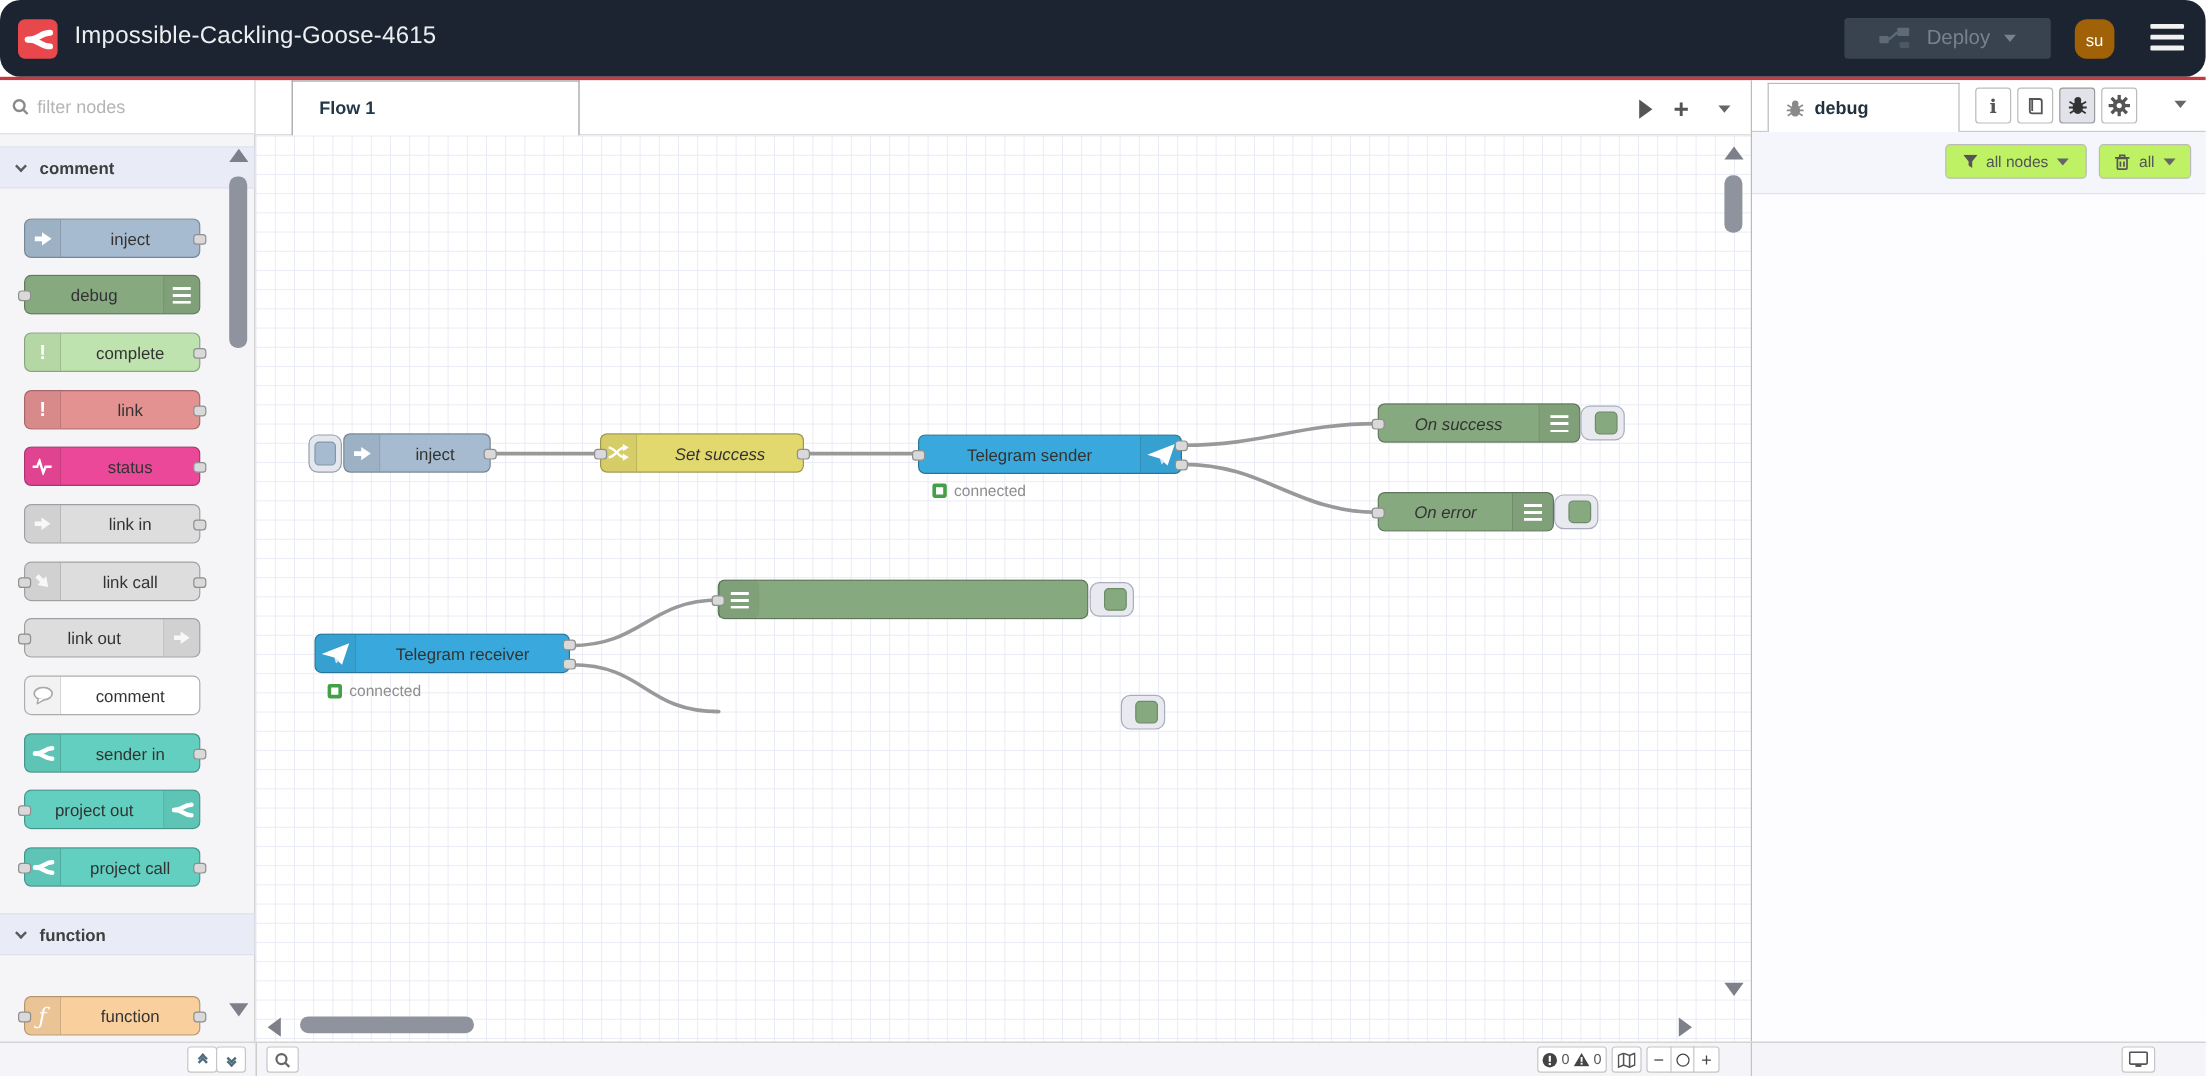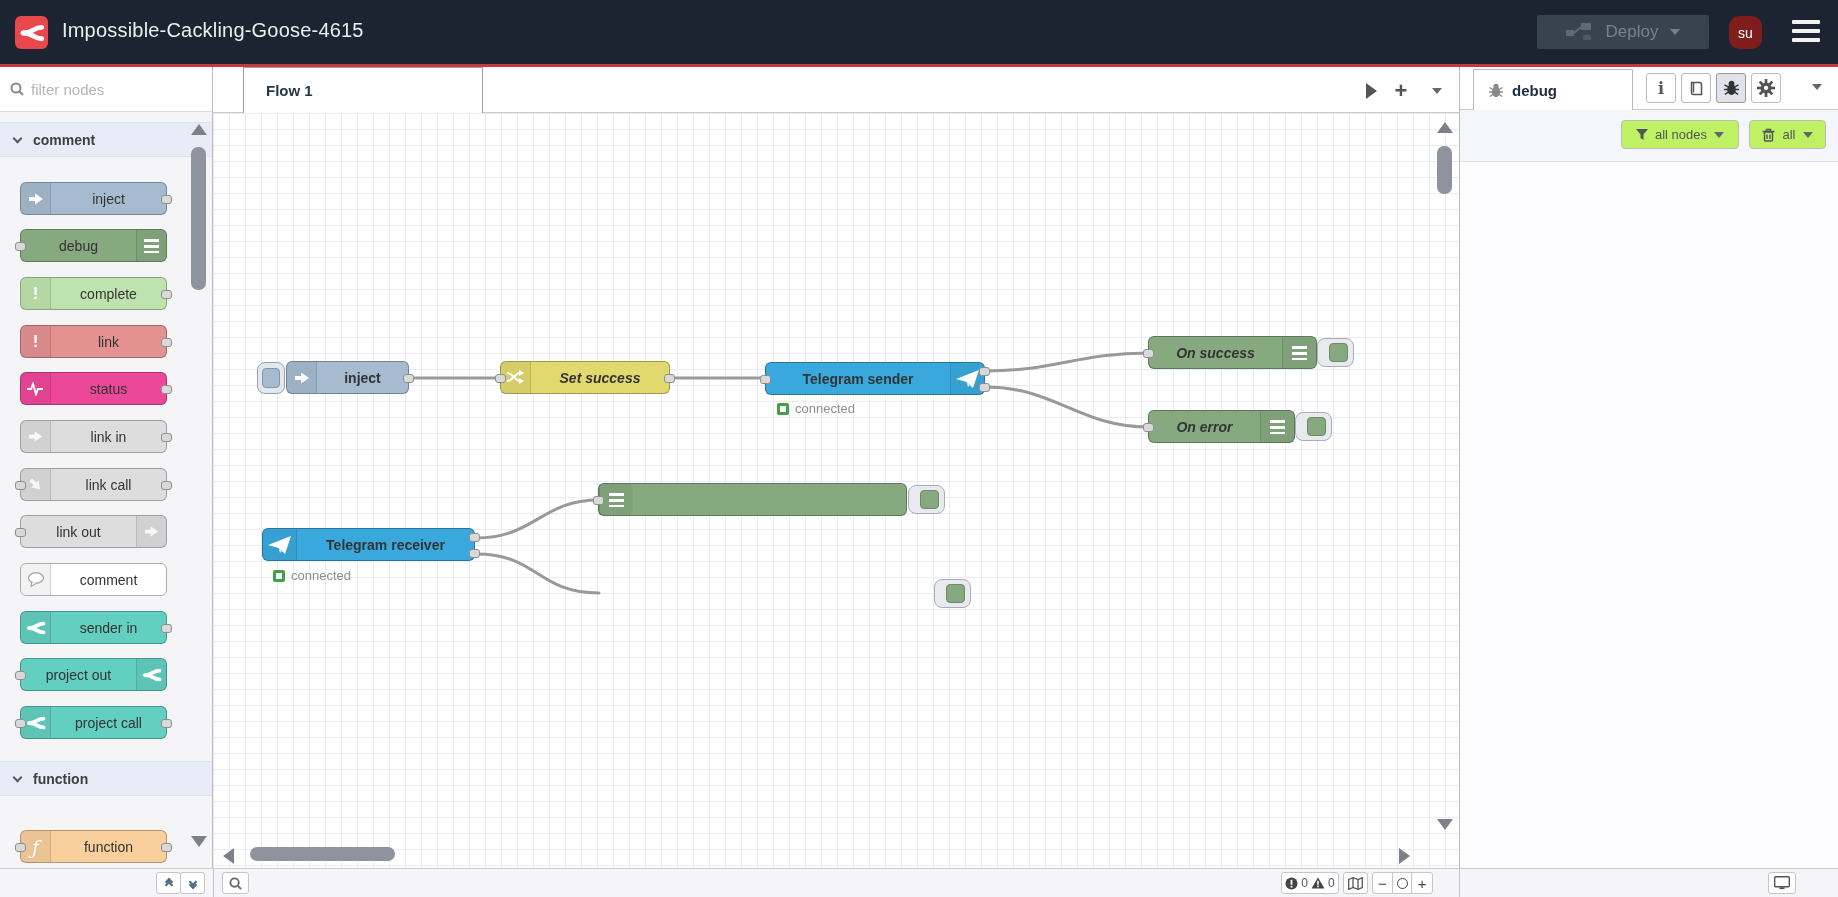--- a/index.html
+++ b/index.html
@@ -1,25 +1,25 @@
 <!DOCTYPE html>
 <html><head>
 <meta charset="utf-8">
 <style>
   * { margin:0; padding:0; box-sizing:border-box; }
   html,body { width:1838px; height:897px; overflow:hidden; font-family:"Liberation Sans", sans-serif; background:#fff; }
 
   
-  .header { position:absolute; left:0; top:0; width:1838px; height:64px; background:#1b2430; }
+  .header { position:absolute; left:0; top:0; width:1838px; height:64px; background:#1b2430;border-radius:17px; }
   .accent { position:absolute; left:0; top:64px; width:1838px; height:3px; background:#c5393f; }
   .logo { position:absolute; left:15px; top:16px; width:33px; height:33px; background:#e8474b; border-radius:6px; display:flex; align-items:center; justify-content:center; }
   .apptitle { position:absolute; left:62px; top:19px; font-size:20px; color:#eceff1; letter-spacing:.2px; }
   .deploy { position:absolute; left:1537px; top:15px; width:172px; height:34px; background:#39434f; border-radius:3px; display:flex; align-items:center; justify-content:center; gap:12px; }
   .deploy .dlabel { color:#76828e; font-size:17px; }
-  .avatar { position:absolute; left:1729px; top:16px; width:33px; height:33px; border-radius:10px; background:#7f1d1d; color:#fff; font-size:14px; display:flex; align-items:center; justify-content:center; }
+  .avatar { position:absolute; left:1729px; top:16px; width:33px; height:33px; border-radius:10px; background:#a16207; color:#fff; font-size:14px; display:flex; align-items:center; justify-content:center; }
   .burger { position:absolute; left:1792px; top:20px; width:28px; height:22px; display:flex; flex-direction:column; justify-content:space-between; cursor:pointer; }
   .burger div { height:4px; background:#f2f2f2; border-radius:1px; }
 
   .caret { width:0; height:0; border-left:5px solid transparent; border-right:5px solid transparent; border-top:6px solid #76828e; }
   .caret.gray { border-top-color:#666; }
 
   
   .palette { position:absolute; left:0; top:67px; width:213px; height:801px; background:#f5f5f8; border-right:1px solid #bbb; }
   .psearch { position:absolute; left:0; top:0; width:100%; height:45px; background:#fff; border-bottom:1px solid #ddd; display:flex; align-items:center; padding:0 10px; gap:7px; }
   .psearch input { border:none; outline:none; font-size:15px; color:#444; background:transparent; width:130px; }
@@ -56,21 +56,21 @@
   .tb-btn { position:absolute; top:12px; width:24px; height:24px; display:flex; align-items:center; justify-content:center; cursor:pointer; }
   .plus { font-size:22px; color:#555; font-weight:bold; line-height:20px; }
   .play { width:0;height:0;border-top:8px solid transparent;border-bottom:8px solid transparent;border-left:11px solid #555; }
 
   .canvas { position:absolute; left:0; top:46px; width:1246px; height:755px; background-color:#fff;
     background-image:linear-gradient(#e9ebf5 1px,transparent 1px),linear-gradient(90deg,#e9ebf5 1px,transparent 1px);
     background-size:16px 16px; }
   .wires { position:absolute; left:0; top:0; }
   .wires path { stroke:#999; stroke-width:3; fill:none; stroke-linecap:round; cursor:pointer; }
 
-  .fnode { position:absolute; height:33px; border:1px solid rgba(0,0,0,.3); border-radius:6px; display:flex; align-items:stretch; cursor:grab;font-weight:bold; }
+  .fnode { position:absolute; height:33px; border:1px solid rgba(0,0,0,.3); border-radius:6px; display:flex; align-items:stretch; cursor:grab; }
   .fnode .picon { width:34px; }
   .lbl-i { font-style:italic; }
   .njsbtn { position:absolute; width:28px; height:32px; background:#e4e7ee; border:1px solid #96a0ac; border-radius:8px; cursor:pointer; }
   .njsbtn .in { position:absolute; left:4px; top:5px; width:18px; height:20px; background:#a6bbcf; border:1px solid #8196a8; border-radius:4px; }
   .dtoggle { position:absolute; width:37px; height:29px; background:#e9eaf0; border:1px solid #a9adbd; border-radius:8px; cursor:pointer; }
   .dtoggle .in { position:absolute; right:5px; top:4px; width:19px; height:19px; background:#87a980; border:1px solid #6e8a68; border-radius:4px; }
   .nstatus { position:absolute; display:flex; align-items:center; gap:6px; font-size:13px; color:#8e8e8e; }
   .sq { width:12px; height:12px; border:3px solid #44a048; border-radius:2px; background:#fff; }
 
   

